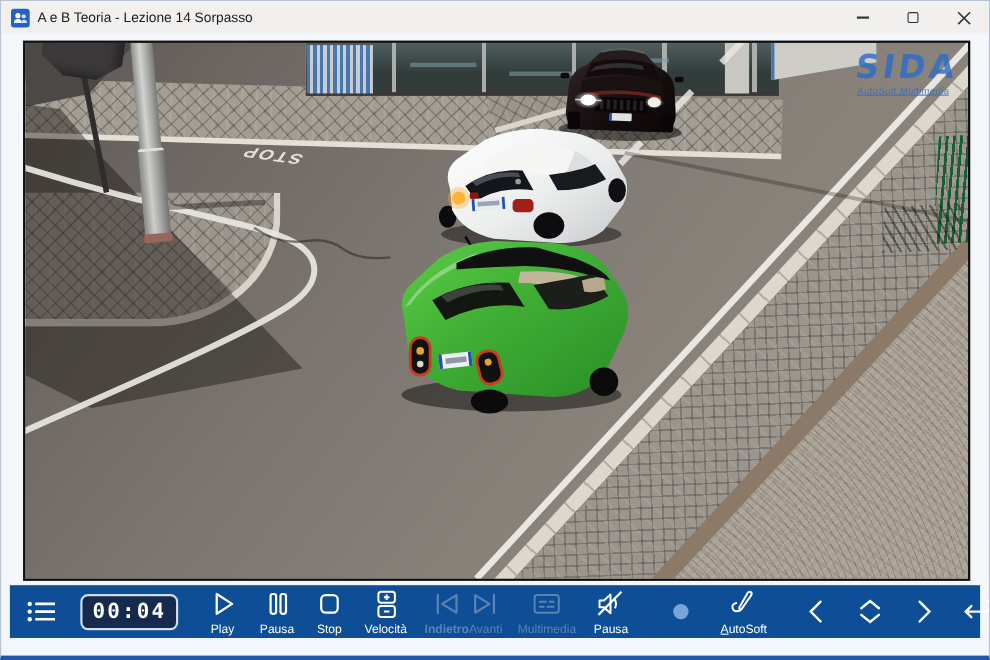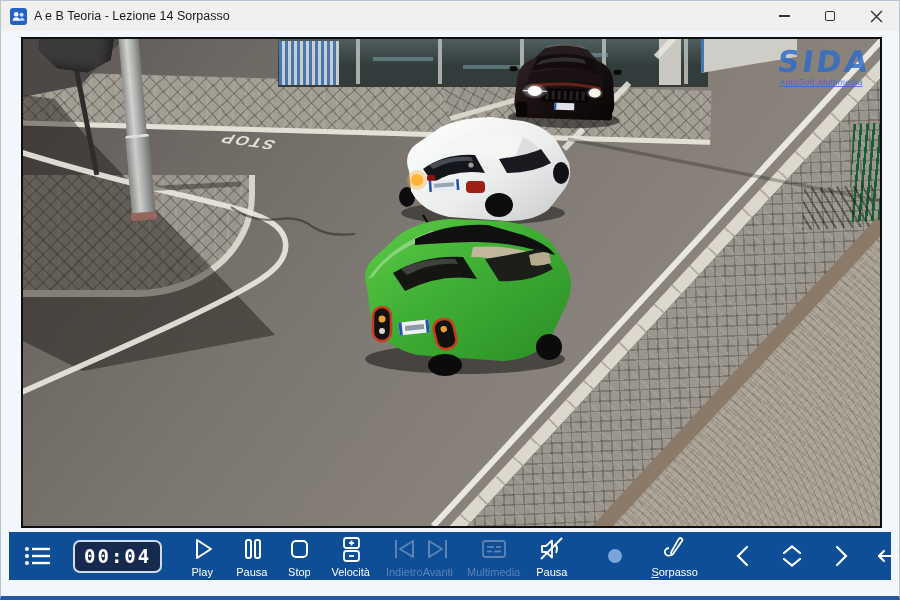--- a/index.html
+++ b/index.html
@@ -375,21 +375,21 @@
         <svg width="28" height="28" viewBox="0 0 28 28">
           <rect x="7" y="3" width="15" height="10" rx="2.5" fill="none" stroke="#fff" stroke-width="1.8"></rect>
           <line x1="14.5" y1="5.5" x2="14.5" y2="10.5" stroke="#fff" stroke-width="1.8"></line>
           <line x1="12" y1="8" x2="17" y2="8" stroke="#fff" stroke-width="1.8"></line>
           <rect x="7" y="16" width="15" height="10" rx="2.5" fill="none" stroke="#fff" stroke-width="1.8"></rect>
           <line x1="12" y1="21" x2="17" y2="21" stroke="#fff" stroke-width="1.8"></line>
         </svg>
         <span class="cbtn-label">Velocità</span>
       </button>
 
-      <button class="cbtn disabled" style="margin-left:16px;">
+      <button class="cbtn disabled" style="margin-left:16px;font-weight:bold;">
         <svg width="30" height="28" viewBox="0 0 30 28">
           <line x1="7" y1="5" x2="7" y2="23" stroke="#5d83b3" stroke-width="2"></line>
           <path d="M24 6 L11 14 L24 22 Z" fill="none" stroke="#5d83b3" stroke-width="2" stroke-linejoin="round"></path>
         </svg>
         <span class="cbtn-label">Indietro</span>
       </button>
 
       <button class="cbtn disabled" style="">
         <svg width="30" height="28" viewBox="0 0 30 28">
           <path d="M6 6 L19 14 L6 22 Z" fill="none" stroke="#5d83b3" stroke-width="2" stroke-linejoin="round"></path>
@@ -421,21 +421,21 @@
       <div class="slider" style="margin-left:48px;">
         <div class="slider-track"></div>
         <div class="slider-thumb" style="left: calc(62% - 7px);"></div>
       </div>
 
       <button class="cbtn" style="margin-left:36px;">
         <svg width="30" height="28" viewBox="0 0 30 28">
           <path d="M12 20 Q6 22 5 18 Q4 14 9 13" fill="none" stroke="#fff" stroke-width="1.8"></path>
           <path d="M13 19 L22 6 Q23 4 21.3 3.2 Q19.6 2.4 18.5 4.4 L11 17.5 L11.6 20 Z" fill="none" stroke="#fff" stroke-width="1.8" stroke-linejoin="round"></path>
         </svg>
-        <span class="cbtn-label label-underline-first">Sorpasso</span>
+        <span class="cbtn-label label-underline-first">AutoSoft</span>
       </button>
 
       <button class="cbtn" style="margin-left:34px;">
         <svg width="22" height="26" viewBox="0 0 22 26">
           <path d="M15 4 L6 13 L15 22" fill="none" stroke="#fff" stroke-width="2.2" stroke-linecap="round"></path>
         </svg>
       </button>
 
       <button class="cbtn" style="margin-left:24px;">
         <svg width="28" height="26" viewBox="0 0 28 26">

